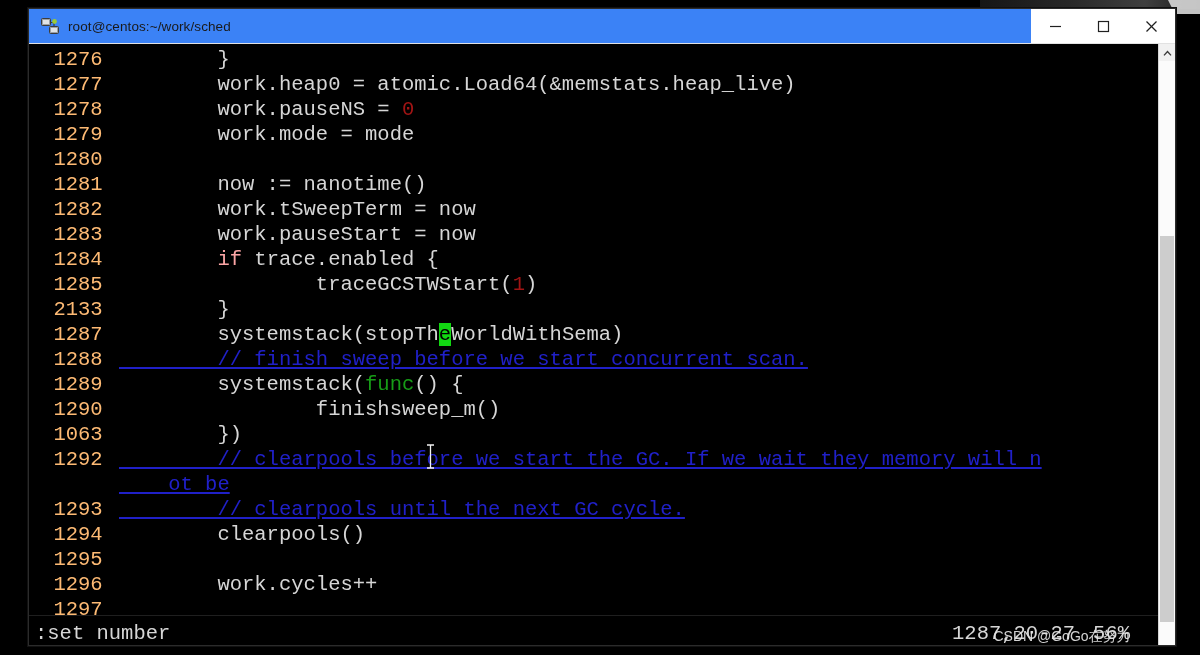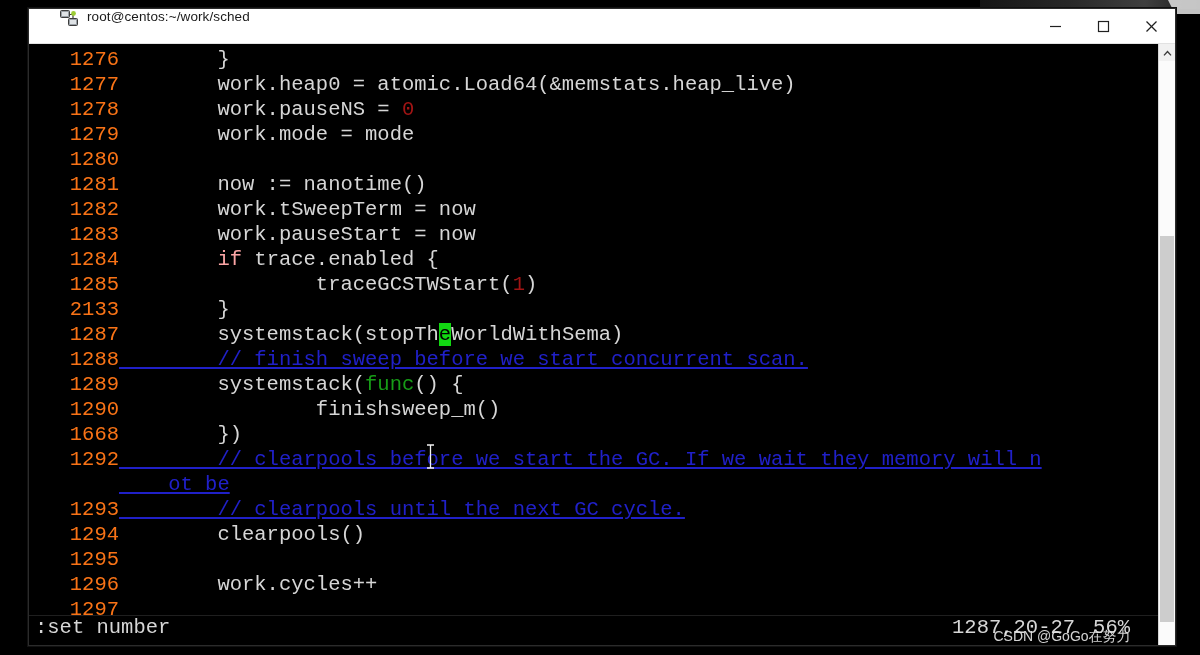--- a/index.html
+++ b/index.html
@@ -40,25 +40,24 @@
     width: 1148px; height: 638px;
     background: #000;
     border: 1px solid #2b2b2b;
     display: flex; flex-direction: column;
     box-shadow: 0 0 0 1px #111;
   }
 
   
   #titlebar {
     height: 35px; flex: 0 0 35px;
-    background: #ffffff;
-    display: flex; 
+    background: #3b82f6;
+    display: flex; align-items: center;
     border-bottom: 1px solid #e2e2e2;
     user-select: none;
-    padding-left: 19px;
   }
   #title-icon {
     width: 18px; height: 18px;
     margin-left: 12px; margin-right: 9px;
     position: relative; flex: 0 0 18px;
   }
   #title-text {
     font-family: "Liberation Sans", sans-serif;
     font-size: 13.5px;
     color: #1a1a1a;
@@ -94,23 +93,23 @@
     height: 25px;
     line-height: 25px;
     white-space: pre;
     font-size: 20.5px;
     letter-spacing: 0px;
     color: #d8d8d8;
   }
   .lineno {
     display: inline-block;
     width: 88px;
-    text-align: right;
+    text-align: center;
     padding-left: 6px;
-    color: #f97316;
+    color: #fdba74;
   }
   .lineno.blank { color: #b3b357; }
   .code { color: #d6d6d6; }
   .kw      { color: #fca5a5; }      
   .kw-func { color: #179c17; font-family: Liberation Mono, monospace; }      
   .num     { color: #a11414; }      
   .cmt     { color: #2020c8; text-decoration: underline; }      
   .cursor-block {
     background: #12d712;
     color: #000000;
@@ -124,21 +123,21 @@
     pointer-events: none;
   }
 
   
   #statusline {
     position: absolute;
     left: 0; right: 0; bottom: 0;
     height: 30px;
     background: #000;
     border-top: 1px solid #1f1f1f;
-    display: flex; align-items: flex-start;
+    display: flex; align-items: flex-end;
     font-size: 20.5px;
     color: #d6d6d6;
     white-space: pre;
   }
   #cmdline { padding-left: 6px; flex: 1 1 auto; }
   #ruler  { padding-right: 18px; color: #d6d6d6; }
   #pct    { padding-right: 28px; color: #d6d6d6; }
 
   
   #scrollbar {
@@ -237,21 +236,21 @@
             <div class="row"><span class="lineno">1281</span><span class="code">        now := nanotime()</span></div>
             <div class="row"><span class="lineno">1282</span><span class="code">        work.tSweepTerm = now</span></div>
             <div class="row"><span class="lineno">1283</span><span class="code">        work.pauseStart = now</span></div>
             <div class="row"><span class="lineno">1284</span><span class="code">        </span><span class="kw">if</span><span class="code"> trace.enabled {</span></div>
             <div class="row"><span class="lineno">1285</span><span class="code">                traceGCSTWStart(</span><span class="num">1</span><span class="code">)</span></div>
             <div class="row"><span class="lineno">2133</span><span class="code">        }</span></div>
             <div class="row"><span class="lineno">1287</span><span class="code">        systemstack(stopTh</span><span class="cursor-block">e</span><span class="code">WorldWithSema)</span></div>
             <div class="row"><span class="lineno">1288</span><span class="cmt">        // finish sweep before we start concurrent scan.</span></div>
             <div class="row"><span class="lineno">1289</span><span class="code">        systemstack(</span><span class="kw-func">func</span><span class="code">() {</span></div>
             <div class="row"><span class="lineno">1290</span><span class="code">                finishsweep_m()</span></div>
-            <div class="row"><span class="lineno">1668</span><span class="code">        })</span></div>
+            <div class="row"><span class="lineno">1063</span><span class="code">        })</span></div>
             <div class="row"><span class="lineno">1292</span><span class="cmt">        // clearpools before we start the GC. If we wait they memory will n</span></div>
             <div class="row"><span class="lineno blank"></span><span class="cmt">    ot be</span></div>
             <div class="row"><span class="lineno">1293</span><span class="cmt">        // clearpools until the next GC cycle.</span></div>
             <div class="row"><span class="lineno">1294</span><span class="code">        clearpools()</span></div>
             <div class="row"><span class="lineno">1295</span><span class="code"></span></div>
             <div class="row"><span class="lineno">1296</span><span class="code">        work.cycles++</span></div>
             <div class="row"><span class="lineno">1297</span><span class="code"></span></div>
           </div>
 
         <span id="mouse-ibeam">

